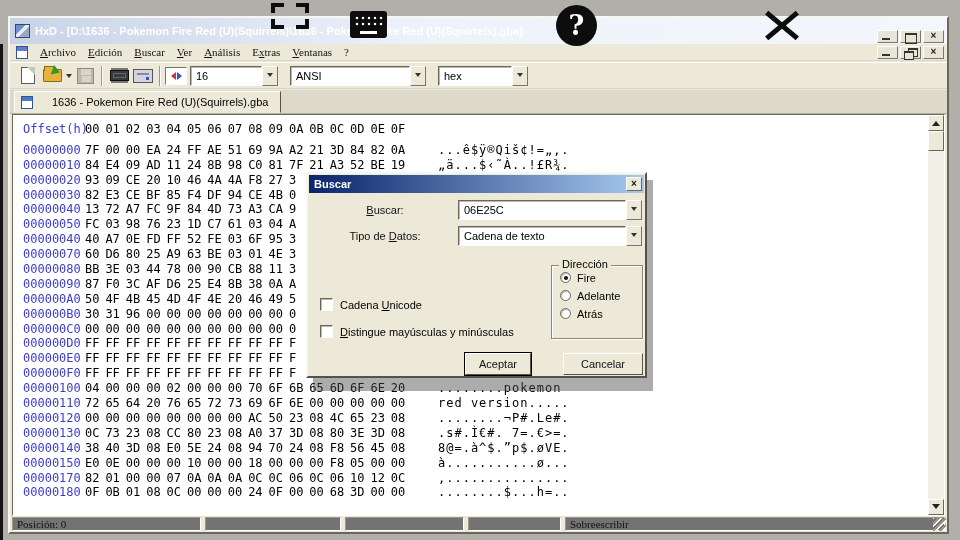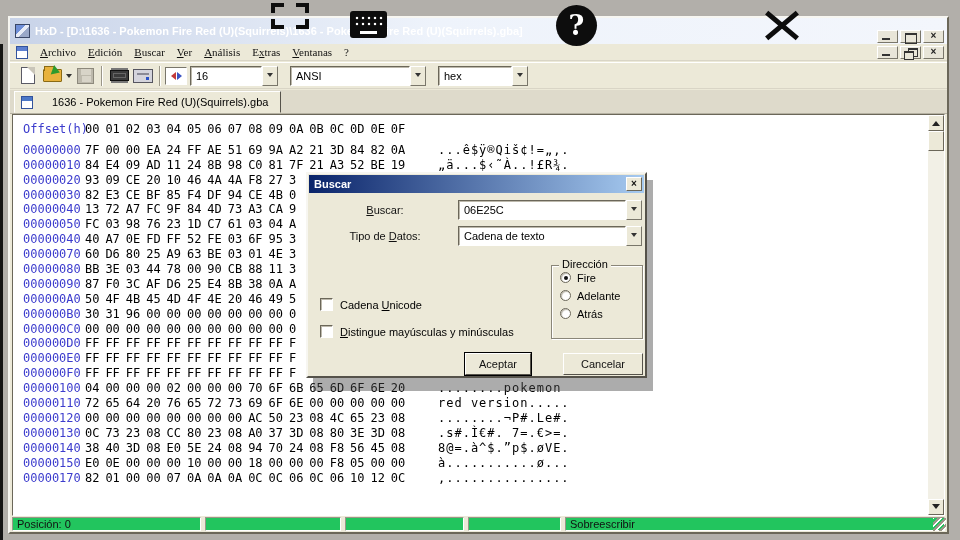--- a/index.html
+++ b/index.html
@@ -82,21 +82,21 @@
 
   .vscroll { position:absolute; right:0; top:0; width:16px; height:400px; background:#f2f0e6; }
   .sbtn { position:absolute; left:0; width:16px; height:16px; background:#ece9d8; border:1px solid; border-color:#fff #6b6759 #6b6759 #fff;
           display:flex; align-items:center; justify-content:center; }
   .tri-up { width:0;height:0;border:4px solid transparent;border-bottom:5px solid #222; margin-bottom:3px;}
   .tri-down { width:0;height:0;border:4px solid transparent;border-top:5px solid #222; margin-top:3px;}
   .sthumb { position:absolute; left:0; top:16px; width:16px; height:20px; background:#ece9d8; border:1px solid; border-color:#fff #6b6759 #6b6759 #fff; }
 
   
   .statusbar { position:absolute; left:0; right:0; bottom:0; height:16px; display:flex; gap:4px; padding:1px 2px; font-size:11px; }
-  .spanel { border:1px solid; border-color:#9a9688 #fff #fff #9a9688; padding:0 4px; line-height:13px; color:#111; background:#22c55e; }
+  .spanel { border:1px solid; border-color:#9a9688 #fff #fff #9a9688; padding:0 4px; line-height:13px; color:#111; background:#737373;font-family:Liberation Serif, serif; }
   .grip { position:absolute; right:1px; bottom:1px; width:13px; height:13px;
           background:repeating-linear-gradient(-45deg,transparent 0 2px,#fff 2px 3px,#9a9688 3px 5px); }
 
   
   .dialog { position:absolute; left:306px; top:172px; width:341px; height:206px; background:#ece9d8;
             border:2px solid; border-color:#f7f6f1 #55524a #55524a #f7f6f1; z-index:20; font-size:11px; }
   .dlg-title { height:18px; margin:1px; background:linear-gradient(to right,#0a246a,#a6caf0); color:#fff; font-weight:bold;
                display:flex; align-items:center; padding:0 2px 0 5px; }
   .dlg-title .flex { flex:1; }
   .dlg-close { width:16px; height:14px; background:#ece9d8; border:1px solid; border-color:#fff #6b6759 #6b6759 #fff;
@@ -242,20 +242,21 @@
             <div class="hexrow"><span class="off">000000D0</span><span class="bts"><i>FF</i><i>FF</i><i>FF</i><i>FF</i><i>FF</i><i>FF</i><i>FF</i><i>FF</i><i>FF</i><i>FF</i><i>F</i></span><span class="asc"></span></div>
             <div class="hexrow"><span class="off">000000E0</span><span class="bts"><i>FF</i><i>FF</i><i>FF</i><i>FF</i><i>FF</i><i>FF</i><i>FF</i><i>FF</i><i>FF</i><i>FF</i><i>F</i></span><span class="asc"></span></div>
             <div class="hexrow"><span class="off">000000F0</span><span class="bts"><i>FF</i><i>FF</i><i>FF</i><i>FF</i><i>FF</i><i>FF</i><i>FF</i><i>FF</i><i>FF</i><i>FF</i><i>F</i></span><span class="asc"></span></div>
             <div class="hexrow"><span class="off">00000100</span><span class="bts"><i>04</i><i>00</i><i>00</i><i>00</i><i>02</i><i>00</i><i>00</i><i>00</i><i>70</i><i>6F</i><i>6B</i><i>65</i><i>6D</i><i>6F</i><i>6E</i><i>20</i></span><span class="asc">........pokemon </span></div>
             <div class="hexrow"><span class="off">00000110</span><span class="bts"><i>72</i><i>65</i><i>64</i><i>20</i><i>76</i><i>65</i><i>72</i><i>73</i><i>69</i><i>6F</i><i>6E</i><i>00</i><i>00</i><i>00</i><i>00</i><i>00</i></span><span class="asc">red version.....</span></div>
             <div class="hexrow"><span class="off">00000120</span><span class="bts"><i>00</i><i>00</i><i>00</i><i>00</i><i>00</i><i>00</i><i>00</i><i>00</i><i>AC</i><i>50</i><i>23</i><i>08</i><i>4C</i><i>65</i><i>23</i><i>08</i></span><span class="asc">........¬P#.Le#.</span></div>
             <div class="hexrow"><span class="off">00000130</span><span class="bts"><i>0C</i><i>73</i><i>23</i><i>08</i><i>CC</i><i>80</i><i>23</i><i>08</i><i>A0</i><i>37</i><i>3D</i><i>08</i><i>80</i><i>3E</i><i>3D</i><i>08</i></span><span class="asc">.s#.Ì€#. 7=.€&gt;=.</span></div>
             <div class="hexrow"><span class="off">00000140</span><span class="bts"><i>38</i><i>40</i><i>3D</i><i>08</i><i>E0</i><i>5E</i><i>24</i><i>08</i><i>94</i><i>70</i><i>24</i><i>08</i><i>F8</i><i>56</i><i>45</i><i>08</i></span><span class="asc">8@=.à^$.”p$.øVE.</span></div>
             <div class="hexrow"><span class="off">00000150</span><span class="bts"><i>E0</i><i>0E</i><i>00</i><i>00</i><i>00</i><i>10</i><i>00</i><i>00</i><i>18</i><i>00</i><i>00</i><i>00</i><i>F8</i><i>05</i><i>00</i><i>00</i></span><span class="asc">à...........ø...</span></div>
             <div class="hexrow"><span class="off">00000170</span><span class="bts"><i>82</i><i>01</i><i>00</i><i>00</i><i>07</i><i>0A</i><i>0A</i><i>0A</i><i>0C</i><i>0C</i><i>06</i><i>0C</i><i>06</i><i>10</i><i>12</i><i>0C</i></span><span class="asc">‚...............</span></div>
+            <div class="hexrow"><span class="off">00000180</span><span class="bts"><i>0F</i><i>0B</i><i>01</i><i>08</i><i>0C</i><i>00</i><i>00</i><i>00</i><i>24</i><i>0F</i><i>00</i><i>00</i><i>68</i><i>3D</i><i>00</i><i>00</i></span><span class="asc">........$...h=..</span></div>
           </div>
       </div>
       <div class="vscroll">
         <span class="sbtn" style="top:0;">
             <span class="tri-up"></span>
           </span>
         <span class="sthumb"></span>
         <span class="sbtn" style="top:384px;">
             <span class="tri-down"></span>
           </span>

